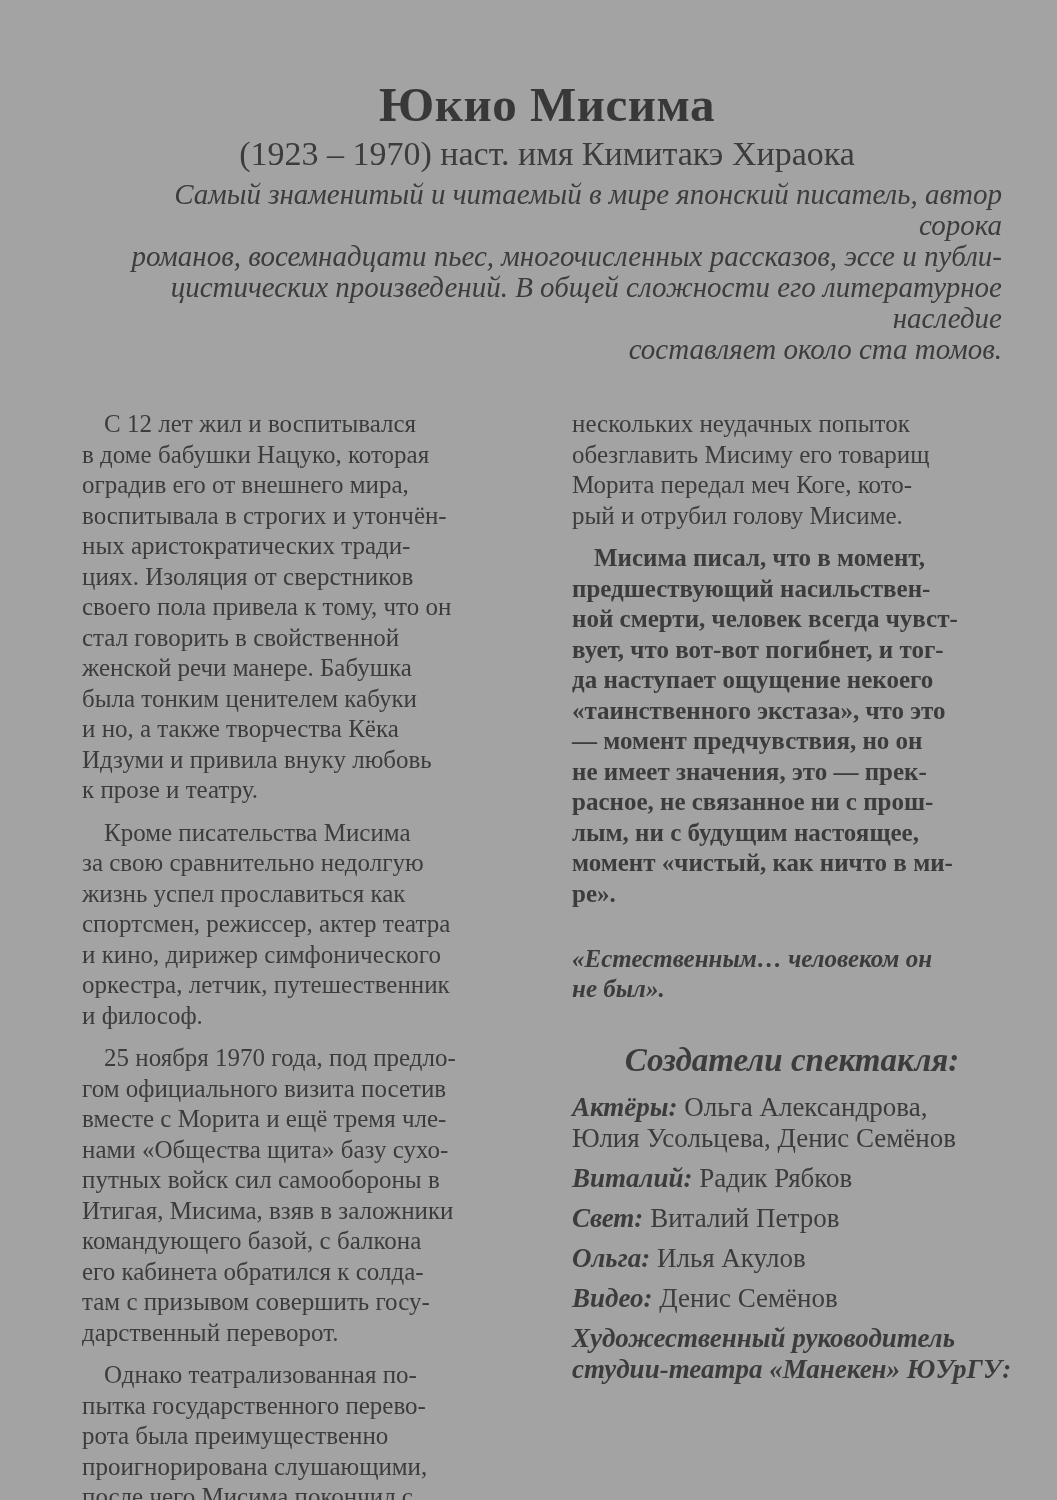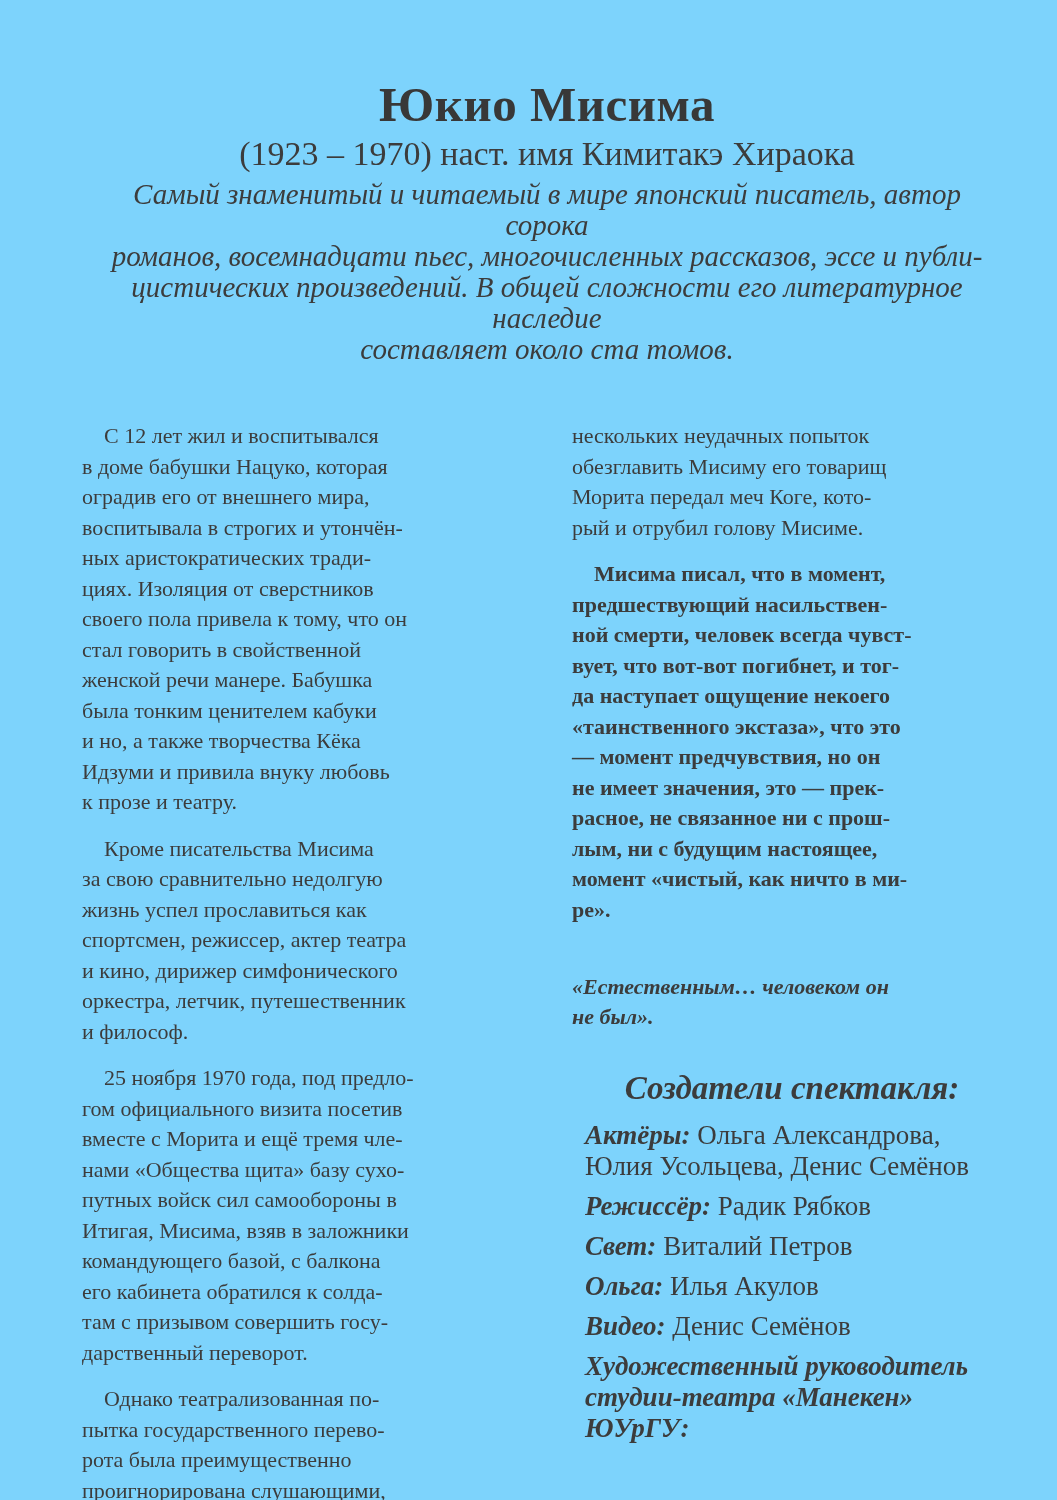--- a/index.html
+++ b/index.html
@@ -4,21 +4,21 @@
 <style>
   html, body {
     margin: 0;
     padding: 0;
     background: #ffffff;
   }
   .page {
     position: relative;
     width: 1057px;
     height: 1500px;
-    background: #7dd3fc;
+    background: #a3a3a3;
     color: #3c3c3c;
     font-family: "Liberation Serif", "DejaVu Serif", serif;
     box-sizing: border-box;
     padding: 78px 45px 4px 82px;
     overflow: hidden;
   }
   .header { text-align: center; }
   .title {
     margin: 0;
     font-size: 49px;
@@ -32,53 +32,52 @@
     font-size: 34px;
     line-height: 1.18;
   }
   .lead {
     margin: 5px auto 0 auto;
     width: 910px;
     font-size: 29px;
     font-style: italic;
     line-height: 31px;
     white-space: pre-line;
-    text-align: center;
+    text-align: right;
   }
   .columns {
     display: flex;
     margin-top: 40px;
     column-gap: 40px;
   }
   .col-left  { width: 450px; flex: 0 0 450px; }
   .col-right { width: 440px; flex: 0 0 440px; }
   .par {
-    margin: 16px 0 12px 0;
-    font-size: 22px;
+    margin: 4px 0 12px 0;
+    font-size: 25px;
     line-height: 30.5px;
     white-space: pre-line;
   }
   .ind { text-indent: 22px; }
   .tight { margin-bottom: 2px; font-weight: bold; }
   .bi { font-weight: bold; font-style: italic; }
   .credits { margin-top: 36px; }
   .credits-heading {
     font-size: 33px;
     font-weight: bold;
     font-style: italic;
     text-align: center;
     line-height: 1.2;
     margin-bottom: 12px;
   }
   .credit-entry {
     font-size: 27px;
     line-height: 31px;
     white-space: pre-line;
     margin-bottom: 9px;
-    margin-left: 13px;
   }
   .credit-label { font-weight: bold; font-style: italic; }
 </style>
 </head>
 <body>
 
 <div class="page">
 
   <header class="header">
     <h1 class="title">Юкио Мисима</h1>
@@ -150,21 +149,21 @@
       <p class="par ind"><span class="bi">
 «Естественным… человеком он
 не был».</span></p>
 
       <div class="credits">
         <div class="credits-heading">Создатели спектакля:</div>
 
         <div class="credit-entry"><span class="credit-label">Актёры:</span><span class="credit-value"> Ольга Александрова,
 Юлия Усольцева, Денис Семёнов</span></div>
 
-        <div class="credit-entry"><span class="credit-label">Режиссёр:</span><span class="credit-value"> Радик Рябков</span></div>
+        <div class="credit-entry"><span class="credit-label">Виталий:</span><span class="credit-value"> Радик Рябков</span></div>
 
         <div class="credit-entry"><span class="credit-label">Свет:</span><span class="credit-value"> Виталий Петров</span></div>
 
         <div class="credit-entry"><span class="credit-label">Ольга:</span><span class="credit-value"> Илья Акулов</span></div>
 
         <div class="credit-entry"><span class="credit-label">Видео:</span><span class="credit-value"> Денис Семёнов</span></div>
 
         <div class="credit-entry"><span class="credit-label">Художественный руководитель
 студии-театра «Манекен» ЮУрГУ:</span></div>
       </div>

